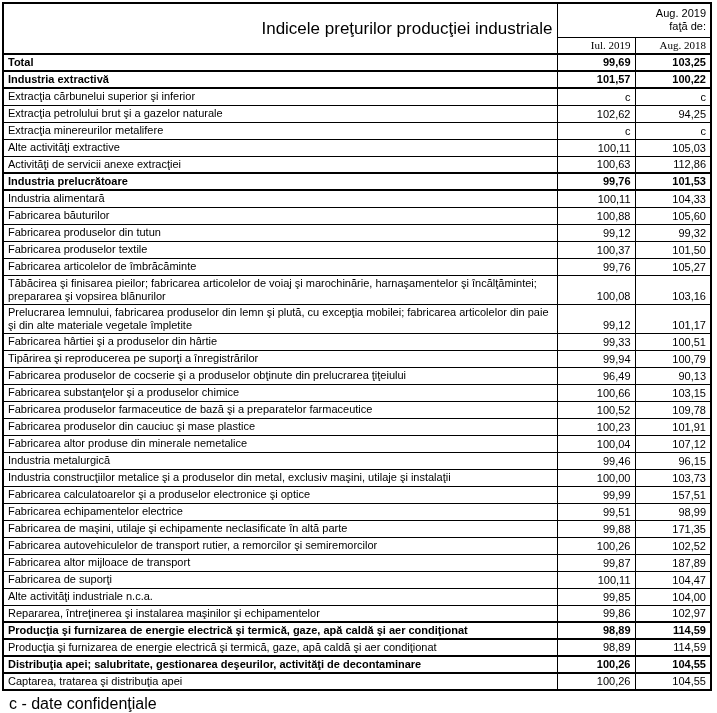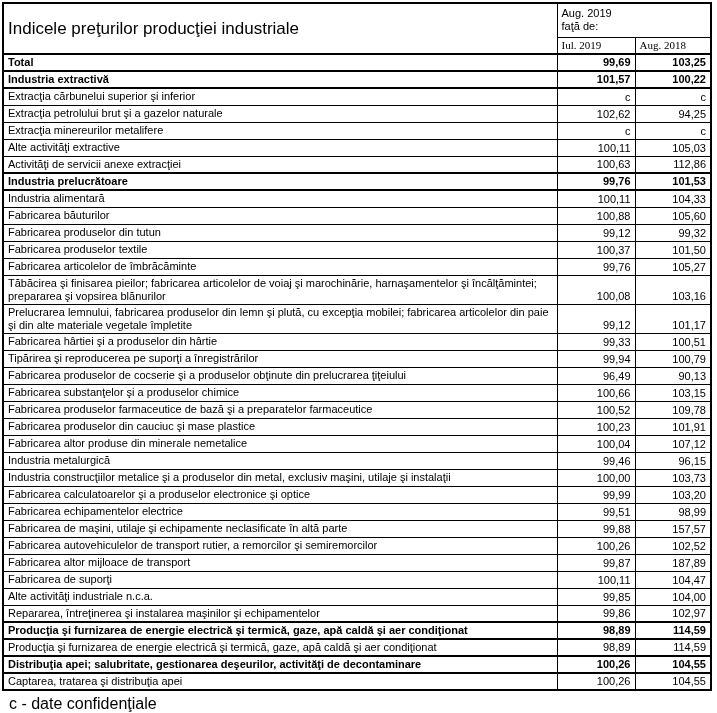--- a/index.html
+++ b/index.html
@@ -27,21 +27,21 @@
     border: 2px solid #000;
     font-size: 11px;
   }
   table.ppi th, table.ppi td {
     border: 1px solid #000;
     padding: 1px 4px;
     line-height: 13px;
     overflow: hidden;
   }
   
-  thead th { font-weight: normal; text-align: left; vertical-align: middle; }
+  thead th { font-weight: normal; text-align: right; vertical-align: middle; }
   thead tr.h1 { height: 34px; }
   thead tr.h2 { height: 17px; }
   thead th.titlecell { font-size: 17px; }
   thead tr.h2 th { border-bottom: 2px solid #000; font-family: Liberation Serif, serif; }
   
   tbody tr { height: 17px; }
   tbody td.lbl { text-align: left; vertical-align: middle; }
   tbody td.val { text-align: right; vertical-align: bottom; font-variant-numeric: tabular-nums; }
   tbody tr.section td {
     font-weight: bold;
@@ -196,31 +196,31 @@
           <td class="val">96,15</td>
         </tr>
         <tr>
           <td class="lbl">Industria construcţiilor metalice şi a produselor din metal, exclusiv maşini, utilaje şi instalaţii</td>
           <td class="val">100,00</td>
           <td class="val">103,73</td>
         </tr>
         <tr>
           <td class="lbl">Fabricarea calculatoarelor şi a produselor electronice şi optice</td>
           <td class="val">99,99</td>
-          <td class="val">103,20</td>
+          <td class="val">157,51</td>
         </tr>
         <tr>
           <td class="lbl">Fabricarea echipamentelor electrice</td>
           <td class="val">99,51</td>
           <td class="val">98,99</td>
         </tr>
         <tr>
           <td class="lbl">Fabricarea de maşini, utilaje şi echipamente neclasificate în altă parte</td>
           <td class="val">99,88</td>
-          <td class="val">157,57</td>
+          <td class="val">171,35</td>
         </tr>
         <tr>
           <td class="lbl">Fabricarea autovehiculelor de transport rutier, a remorcilor şi semiremorcilor</td>
           <td class="val">100,26</td>
           <td class="val">102,52</td>
         </tr>
         <tr>
           <td class="lbl">Fabricarea altor mijloace de transport</td>
           <td class="val">99,87</td>
           <td class="val">187,89</td>

